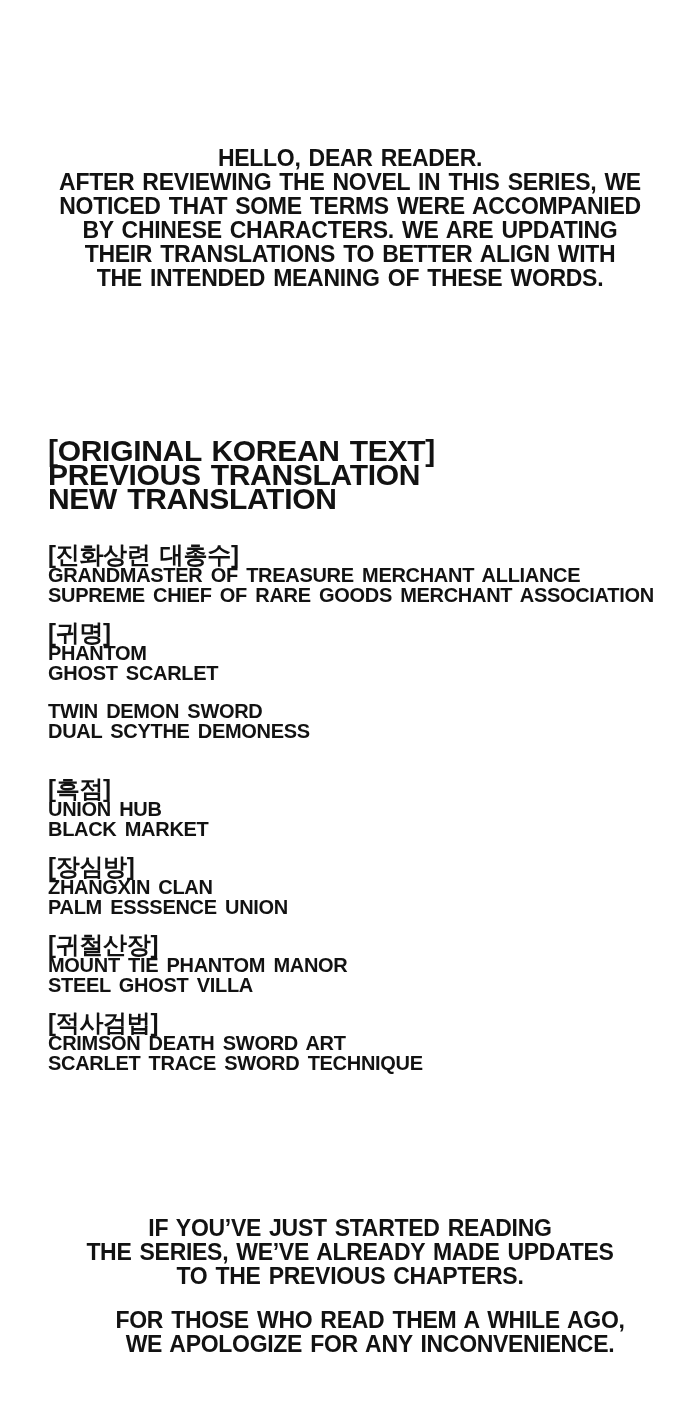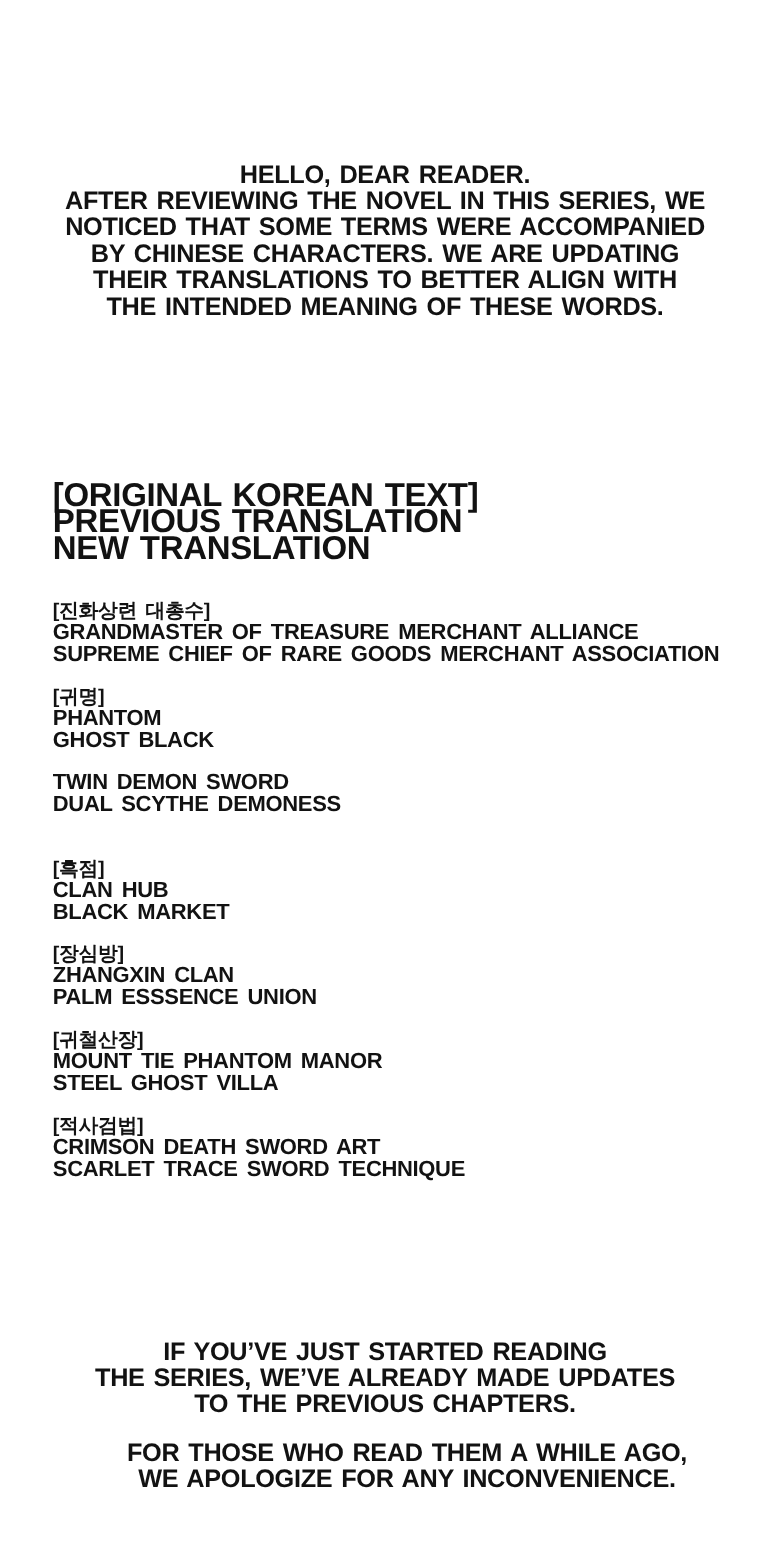--- a/index.html
+++ b/index.html
@@ -41,21 +41,21 @@
     left: 48px;
     right: 20px;
   }
   .entry {
     height: 78px;            
     font-size: 20px;
     line-height: 20px;
     letter-spacing: -0.3px;
     word-spacing: 3px;
   }
-  .entry .kr { font-size: 18px; }
+  .entry .kr { font-size: 24px; }
   .entry .kr:empty { display: none; }  
   .line { white-space: nowrap; }
 </style>
 </head>
 <body>
 
 <div class="page">
 
   <div class="centered-block intro">
     <div class="line">HELLO, DEAR READER.</div>
@@ -76,32 +76,32 @@
 
     <div class="entry">
       <div class="line kr">[진화상련 대총수]</div>
       <div class="line">GRANDMASTER OF TREASURE MERCHANT ALLIANCE</div>
       <div class="line">SUPREME CHIEF OF RARE GOODS MERCHANT ASSOCIATION</div>
     </div>
 
     <div class="entry">
       <div class="line kr">[귀명]</div>
       <div class="line">PHANTOM</div>
-      <div class="line">GHOST BLACK</div>
+      <div class="line">GHOST SCARLET</div>
     </div>
 
     <div class="entry">
 
       <div class="line">TWIN DEMON SWORD</div>
       <div class="line">DUAL SCYTHE DEMONESS</div>
     </div>
 
     <div class="entry">
       <div class="line kr">[흑점]</div>
-      <div class="line">CLAN HUB</div>
+      <div class="line">UNION HUB</div>
       <div class="line">BLACK MARKET</div>
     </div>
 
     <div class="entry">
       <div class="line kr">[장심방]</div>
       <div class="line">ZHANGXIN CLAN</div>
       <div class="line">PALM ESSSENCE UNION</div>
     </div>
 
     <div class="entry">

